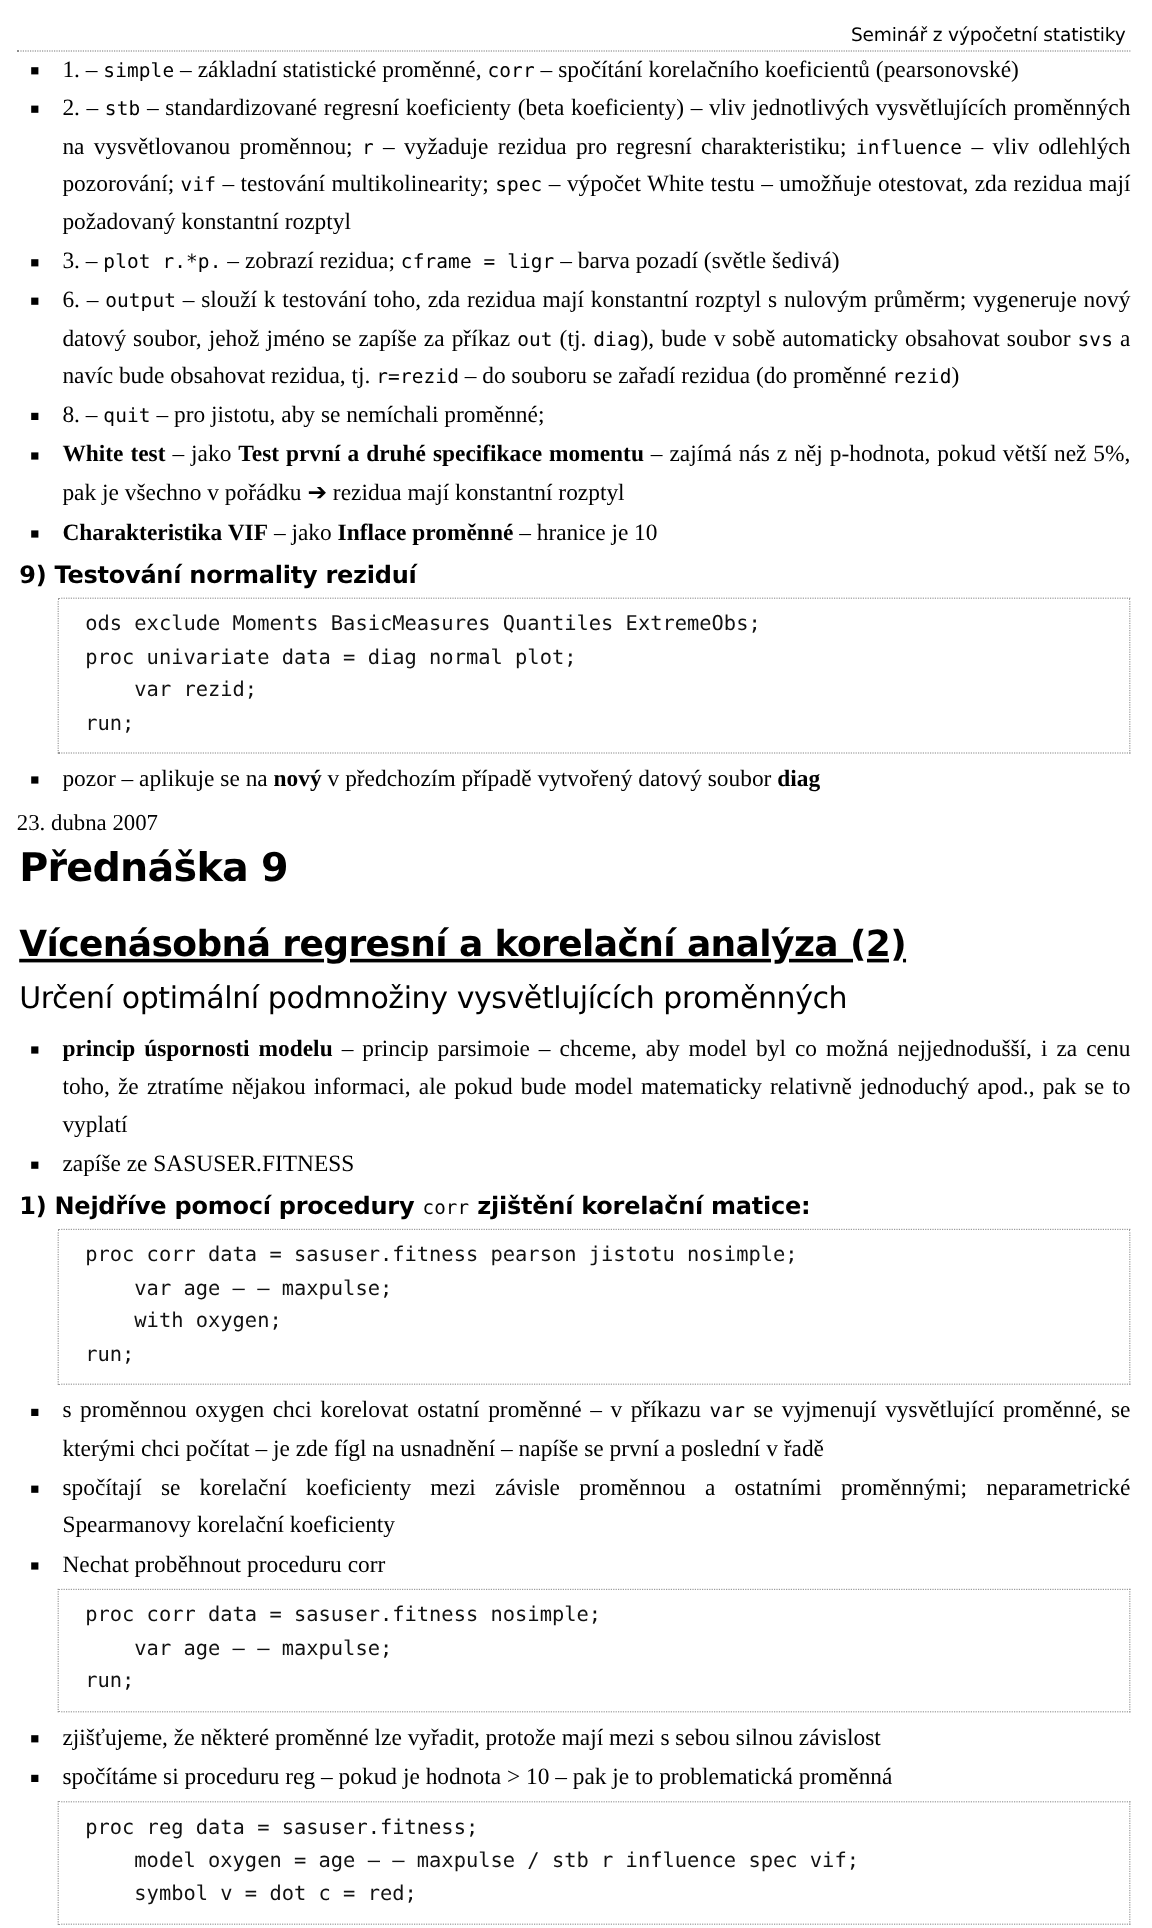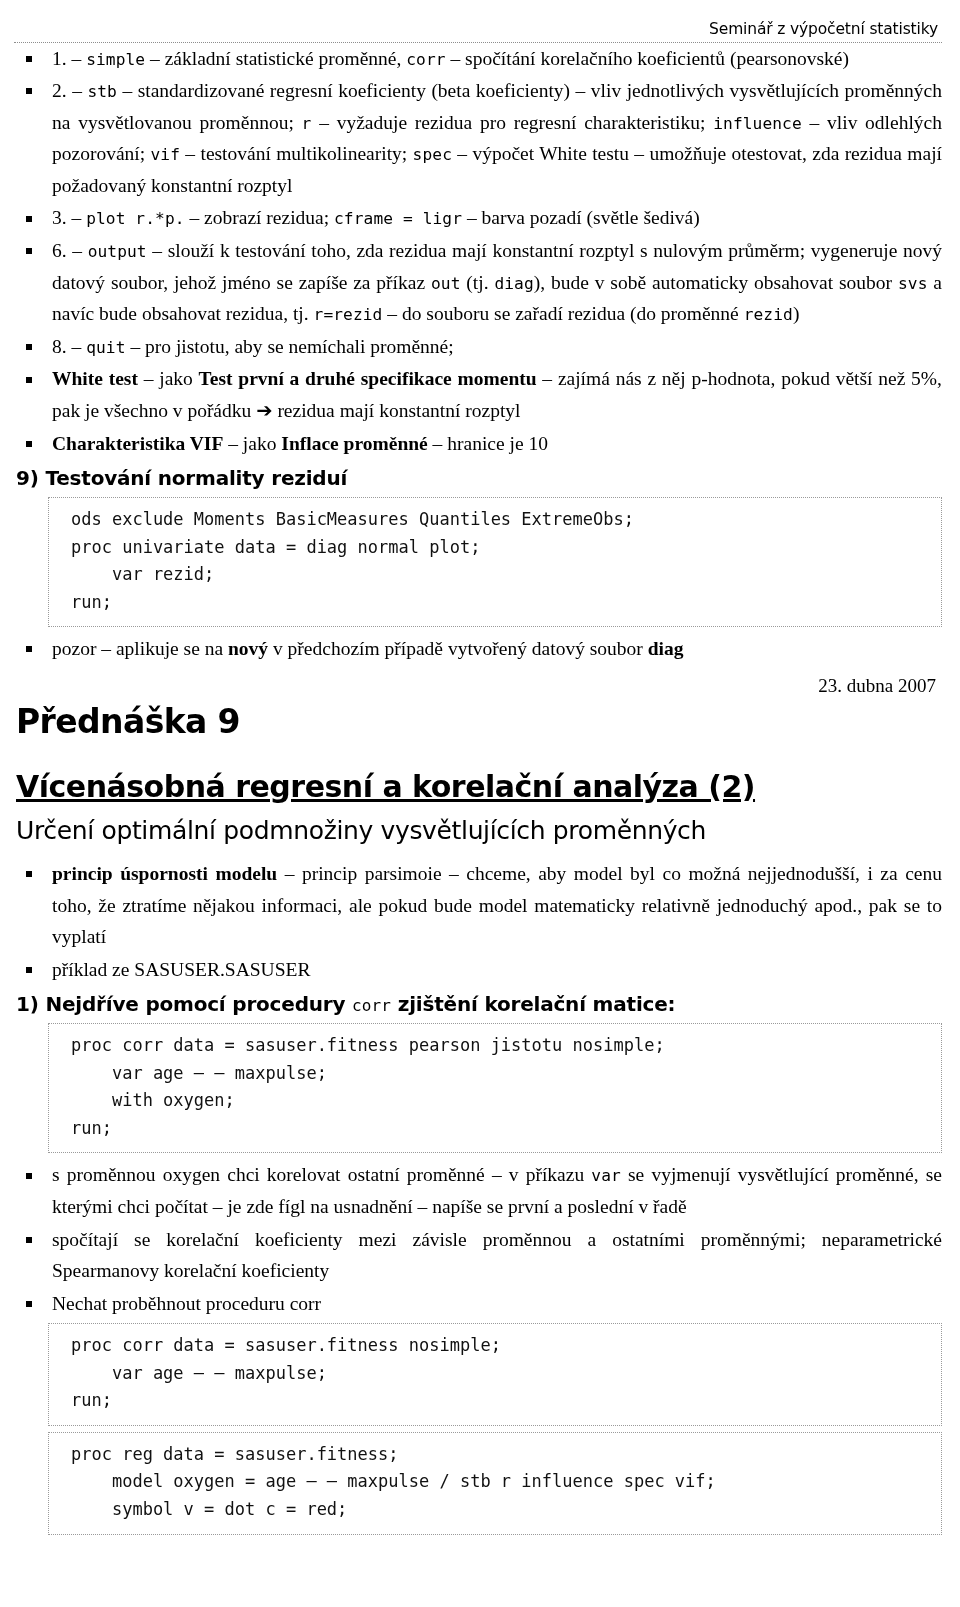--- a/index.html
+++ b/index.html
@@ -100,21 +100,21 @@
     font-family: "DejaVu Sans Mono", "Liberation Mono", monospace;
     font-size: 17px;
     line-height: 1.62;
     white-space: pre;
     padding-left: 22px;
     color: #111;
   }
 
   
   .date-line {
-    text-align: right;
+    text-align: left;
     font-size: 19px;
     margin: 10px 6px 2px 0;
     font-family: "Liberation Serif", "DejaVu Serif", serif;
   }
   .lecture-title {
     font-family: "DejaVu Sans", "Liberation Sans", sans-serif;
     font-weight: bold;
     font-size: 33px;
     letter-spacing: -0.6px;
     margin: 6px 0 28px 2px;
@@ -175,21 +175,21 @@
 
   <div class="date-line">23. dubna 2007</div>
 
   <div class="lecture-title">Přednáška 9</div>
 
   <div class="big-title">Vícenásobná regresní a korelační analýza (2)</div>
   <div class="sub-title">Určení optimální podmnožiny vysvětlujících proměnných</div>
 
   <ul class="blist" id="list-mid">
       <li class="bitem"><span class="bullet"></span><b>princip úspornosti modelu</b><span> – princip parsimoie – chceme, aby model byl co možná nejjednodušší, i za cenu toho, že ztratíme nějakou informaci, ale pokud bude model matematicky relativně jednoduchý apod., pak se to vyplatí</span></li>
-      <li class="bitem"><span class="bullet"></span><span>příklad ze SASUSER.SASUSER</span></li>
+      <li class="bitem"><span class="bullet"></span><span>zapíše ze SASUSER.FITNESS</span></li>
     </ul>
 
   <div class="sec-head" id="head-1"><span>1) Nejdříve pomocí procedury </span><code class="mono">corr</code><span> zjištění korelační matice:</span></div>
 
   <div class="codebox" id="code-1">
       <div class="cline">proc corr data = sasuser.fitness pearson jistotu nosimple;</div>
       <div class="cline">    var age – – maxpulse;</div>
       <div class="cline">    with oxygen;</div>
       <div class="cline">run;</div>
     </div>
@@ -199,20 +199,24 @@
       <li class="bitem"><span class="bullet"></span><span>spočítají se korelační koeficienty mezi závisle proměnnou a ostatními proměnnými; neparametrické Spearmanovy korelační koeficienty</span></li>
       <li class="bitem"><span class="bullet"></span><span>Nechat proběhnout proceduru corr</span></li>
     </ul>
 
   <div class="codebox" id="code-2">
       <div class="cline">proc corr data = sasuser.fitness nosimple;</div>
       <div class="cline">    var age – – maxpulse;</div>
       <div class="cline">run;</div>
     </div>
 
+  <ul class="blist" id="list-after-2">
+      <li class="bitem"><span class="bullet"></span><span>zjišťujeme, že některé proměnné lze vyřadit, protože mají mezi s sebou silnou závislost</span></li>
+      <li class="bitem"><span class="bullet"></span><span>spočítáme si proceduru reg – pokud je hodnota &gt; 10 – pak je to problematická proměnná</span></li>
+    </ul>
 
   <div class="codebox" id="code-3">
       <div class="cline">proc reg data = sasuser.fitness;</div>
       <div class="cline">    model oxygen = age – – maxpulse / stb r influence spec vif;</div>
       <div class="cline">    symbol v = dot c = red;</div>
     </div>
 
 </div>
 
 </body></html>

